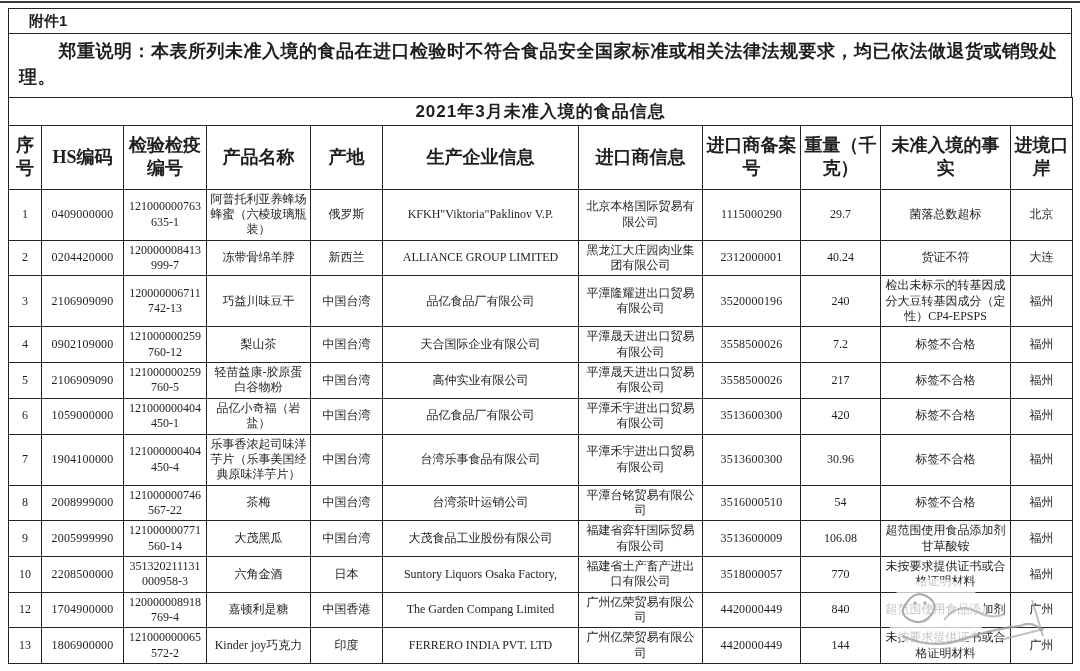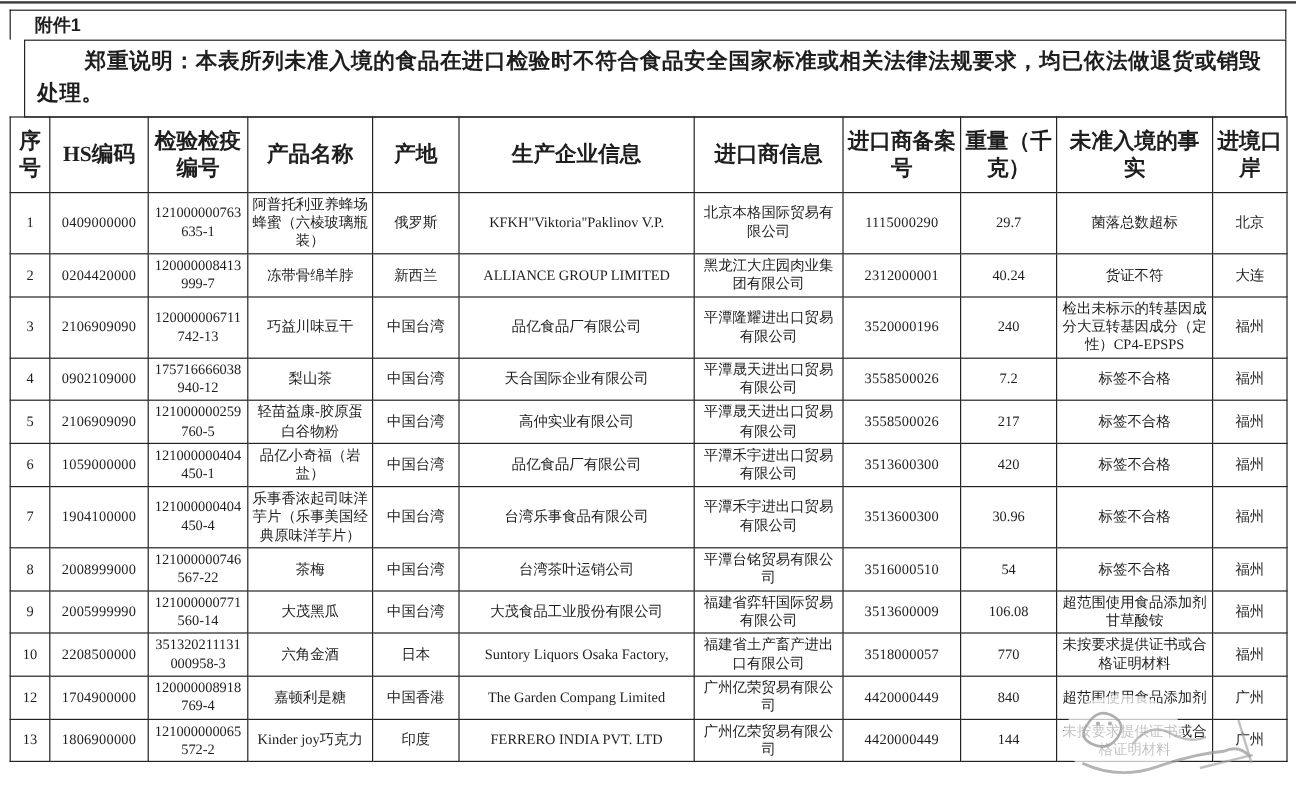--- a/index.html
+++ b/index.html
@@ -29,21 +29,20 @@
   }
   .statement {
     border: 1.5px solid #242424;
     font-weight: bold;
     font-size: 18px;
     line-height: 1.45;
     padding: 4px 10px 7px 10px;
     text-indent: 2.2em;
     box-sizing: border-box;
     letter-spacing: 0.5px;
-    margin-left: 12px;
   }
   table.main {
     border-collapse: collapse;
     table-layout: fixed;
     width: 1064px;
     margin-top: -1.5px;
     font-family: "Liberation Serif", "DejaVu Serif", serif;
   }
   table.main th, table.main td {
     border: 1.5px solid #242424;
@@ -98,20 +97,23 @@
       <col style="width:104px">
         <col style="width:72px">
         <col style="width:196px">
       <col style="width:124px">
         <col style="width:98px">
         <col style="width:80px">
       <col style="width:130px">
         <col style="width:62px">
     </colgroup>
     <thead>
+      <tr class="title-row">
+        <th colspan="11">2021年3月未准入境的食品信息</th>
+      </tr>
       <tr class="head-row" id="header-row">
           <th>序号</th>
           <th>HS编码</th>
           <th>检验检疫编号</th>
           <th>产品名称</th>
           <th>产地</th>
           <th>生产企业信息</th>
           <th>进口商信息</th>
           <th>进口商备案号</th>
           <th>重量（千克）</th>
@@ -155,21 +157,21 @@
           <td class="c5">品亿食品厂有限公司</td>
           <td class="c6">平潭隆耀进出口贸易有限公司</td>
           <td class="c7">3520000196</td>
           <td class="c8">240</td>
           <td class="c9">检出未标示的转基因成分大豆转基因成分（定性）CP4-EPSPS</td>
           <td class="c10">福州</td>
         </tr>
         <tr>
           <td class="c0">4</td>
           <td class="c1">0902109000</td>
-          <td class="c2">175716666038940-12</td>
+          <td class="c2">121000000259760-12</td>
           <td class="c3">梨山茶</td>
           <td class="c4">中国台湾</td>
           <td class="c5">天合国际企业有限公司</td>
           <td class="c6">平潭晟天进出口贸易有限公司</td>
           <td class="c7">3558500026</td>
           <td class="c8">7.2</td>
           <td class="c9">标签不合格</td>
           <td class="c10">福州</td>
         </tr>
         <tr>

